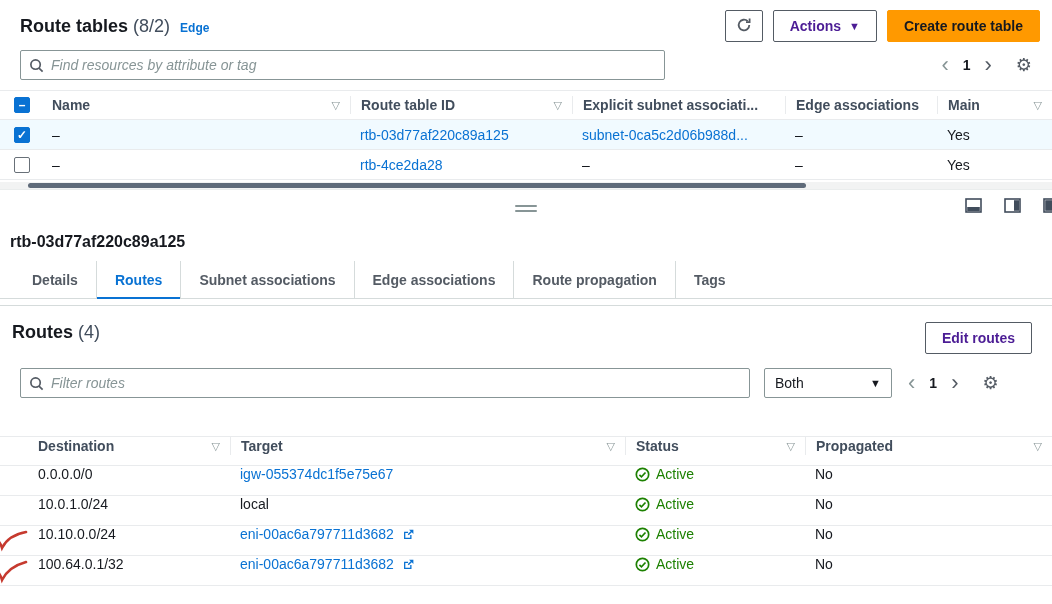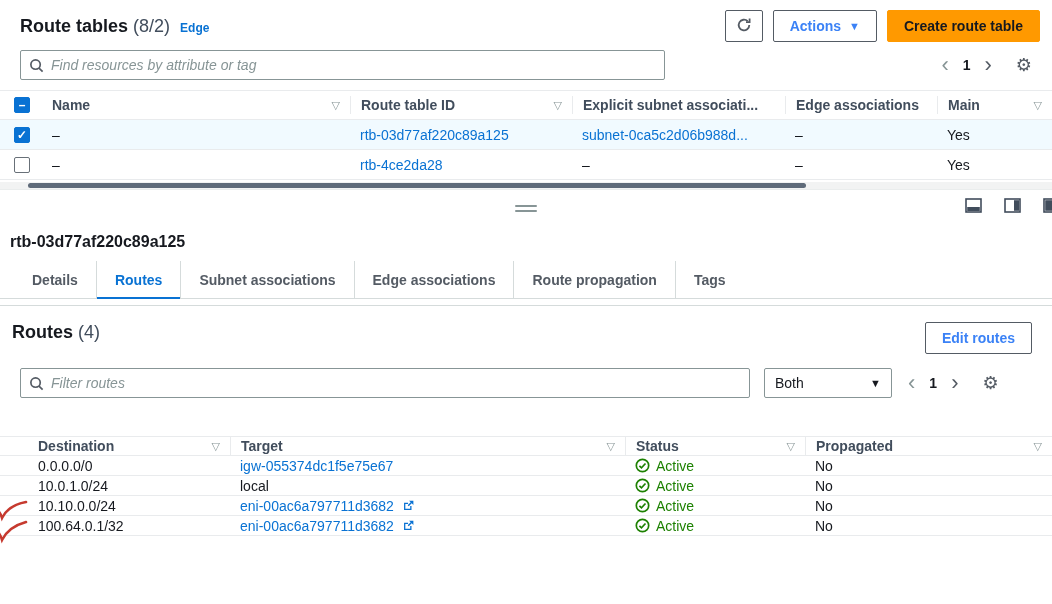--- a/index.html
+++ b/index.html
@@ -6,21 +6,21 @@
   html,body { width:1052px; height:604px; overflow:hidden; background:#fff;
     font-family:"Liberation Sans", sans-serif; font-size:14px; color:#16191f; position:relative; }
 
   
   .topbar { display:flex; justify-content:space-between; align-items:center; padding:10px 12px 0 20px; }
   .title-group { display:flex; align-items:baseline; gap:10px; }
   .page-title { font-size:18px; font-weight:bold; }
   .page-title .count { font-weight:normal; color:#414d5c; }
   .info-link { color:#0972d3; font-size:12px; font-weight:bold; text-decoration:none; cursor:pointer; }
   .hdr-actions { display:flex; gap:10px; align-items:center; }
-  .btn { height:32px; background:#fff; border:1px solid #545b64; border-radius:2px; color:#3b82f6;
+  .btn { height:32px; background:#fff; border:1px solid #545b64; border-radius:2px; color:#4c1d95;
     font-weight:bold; font-size:14px; font-family:inherit; padding:0 16px; cursor:pointer;
     display:inline-flex; align-items:center; gap:8px; }
   .btn.icon-only { width:38px; justify-content:center; padding:0; }
   .btn.primary { background:#ff9900; border-color:#ff9900; color:#16191f; }
   .caret { font-size:11px; }
 
   
   .filter-row { display:flex; justify-content:space-between; align-items:center; padding:8px 12px 6px 20px; }
   .search-box { position:relative; width:645px; height:30px; border:1px solid #879596; border-radius:2px; background:#fff; }
   .search-box svg { position:absolute; left:8px; top:7px; }
@@ -81,21 +81,21 @@
   .routes-search { position:relative; width:730px; height:30px; border:1px solid #879596; border-radius:2px; }
   .routes-search svg { position:absolute; left:8px; top:7px; }
   .routes-search input { position:absolute; left:30px; top:0; width:690px; height:28px; border:0; outline:none;
     font-family:inherit; font-size:14px; background:transparent; }
   .routes-search input::placeholder { color:#879596; font-style:italic; }
   .select-box { width:128px; height:30px; border:1px solid #879596; border-radius:2px; margin-left:14px;
     display:flex; align-items:center; justify-content:space-between; padding:0 10px; cursor:pointer; color:#16191f; }
   .routes-filter .pager { margin-left:16px; }
 
   .routes-table { margin-top:38px; width:1052px; }
-  .r-thead, .r-trow { display:flex; align-items:center; height:20px; }
+  .r-thead, .r-trow { display:flex; align-items:flex-start; height:30px; }
   .r-thead { border-top:1px solid #e9ebed; border-bottom:1px solid #e9ebed; font-weight:bold; color:#414d5c; }
   .r-trow { border-bottom:1px solid #e9ebed; position:relative; }
   .r-cell { padding:0 10px; display:flex; align-items:center; gap:6px; white-space:nowrap; }
   .r-thead .r-cell { justify-content:space-between; border-left:1px solid #e9ebed; height:18px; }
   .r-thead .r-cell:first-child { border-left:0; }
   .rc-dest { width:230px; padding-left:38px; }
   .rc-target { width:395px; }
   .rc-status { width:180px; }
   .rc-prop { flex:1; }
   .status-ok { color:#1d8102; display:flex; align-items:center; gap:6px; }

